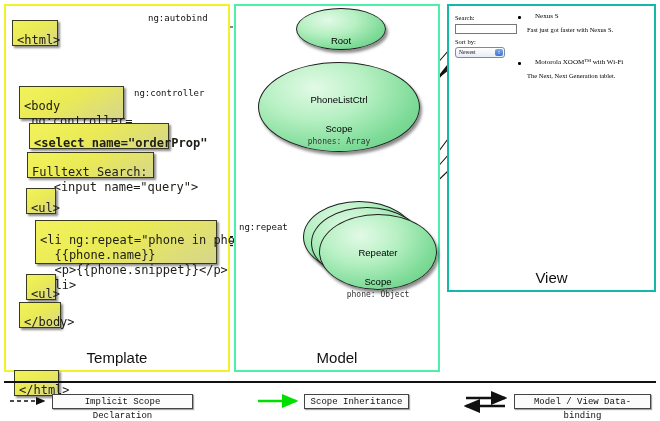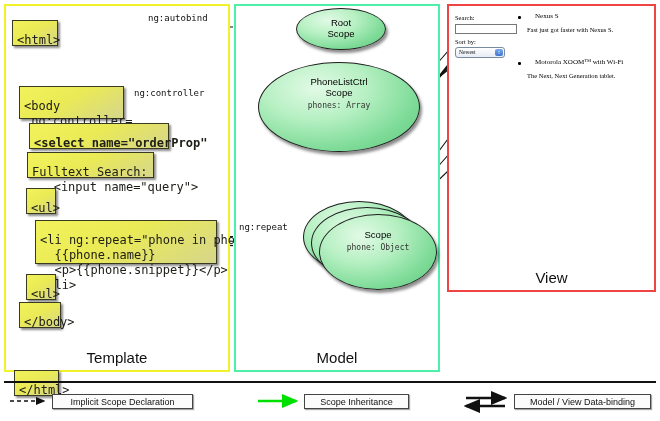--- a/index.html
+++ b/index.html
@@ -17,21 +17,21 @@
   }
 
   
   .column {
     position: absolute;
     background: #ffffff;
     box-sizing: border-box;
   }
   .col-template { left: 4px;   top: 4px; width: 226px; height: 368px; border: 2px solid #f2f22b; }
   .col-model    { left: 234px; top: 4px; width: 206px; height: 368px; border: 2px solid #4cf0a8; }
-  .col-view     { left: 447px; top: 4px; width: 209px; height: 288px; border: 2px solid #ef4444; }
+  .col-view     { left: 447px; top: 4px; width: 209px; height: 288px; border: 2px solid #14b8a6; }
 
   .col-label {
     position: absolute;
     bottom: 4px;
     left: 0;
     width: 100%;
     text-align: center;
     font-size: 15px;
     color: #111;
     font-family: "Liberation Sans", sans-serif;
@@ -61,20 +61,21 @@
     background: radial-gradient(ellipse at 35% 28%, #e2fae6 0%, #b7f0c3 35%, #7ddb97 70%, #5fc77e 100%);
     box-shadow: 2px 3px 3px rgba(0,0,0,0.45);
     box-sizing: border-box;
     text-align: center;
     color: #000;
   }
   .ellipse .title {
     font-family: "Liberation Sans", sans-serif;
     font-size: 9.5px;
     line-height: 1.15;
+    margin-top: 18px;
   }
   .ellipse .props {
     font-family: "DejaVu Sans Mono", monospace;
     font-size: 8px;
     line-height: 1.2;
     margin-top: 2px;
     color: #333;
   }
   .ellipse .props .strong { font-weight: bold; color: #000; }
 
@@ -163,21 +164,21 @@
     width: 652px;
     height: 2px;
     background: #111;
   }
   .legend-box {
     position: absolute;
     box-sizing: border-box;
     border: 1px solid #444;
     background: #fbfbfb;
     box-shadow: 1px 1px 1px rgba(0,0,0,0.35);
-    font-family: Liberation Sans, sans-serif;
+    font-family: Liberation Mono, monospace;
     font-size: 9px;
     color: #111;
     text-align: center;
     line-height: 14px;
     height: 15px;
   }
 </style>
 </head>
 <body>
 
@@ -262,20 +263,21 @@
     <div class="title">PhoneListCtrl</div>
     <div class="title">Scope</div>
     <div class="props">
       <div>phones: Array</div>
     </div>
   </div>
 
   <div class="ellipse" style="left:303px; top:201px; width:112px; height:72px;"></div>
   <div class="ellipse" style="left:311px; top:207px; width:112px; height:72px;"></div>
   <div class="ellipse" style="left:319px; top:214px; width:118px; height:76px; padding-top:15px;">
+    <div class="title">Repeater</div>
     <div class="title">Scope</div>
     <div class="props">
       <div>phone: Object</div>
     </div>
   </div>
 
   <div class="column col-view">
     <div class="col-label">View</div>
   </div>
 

